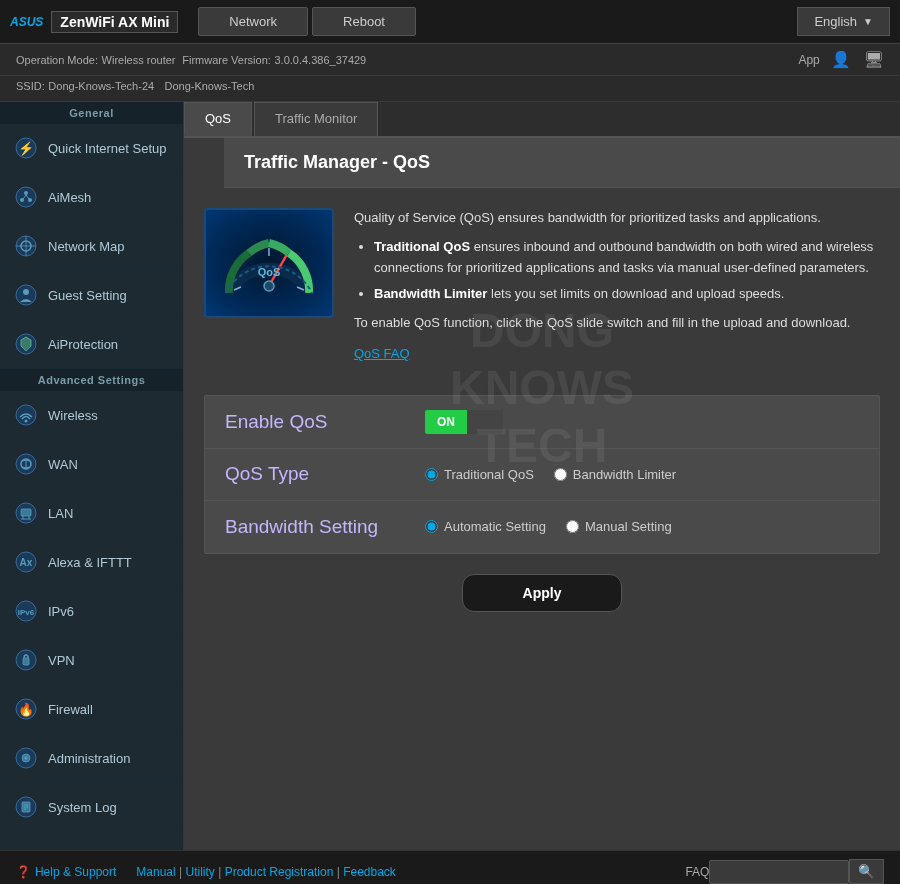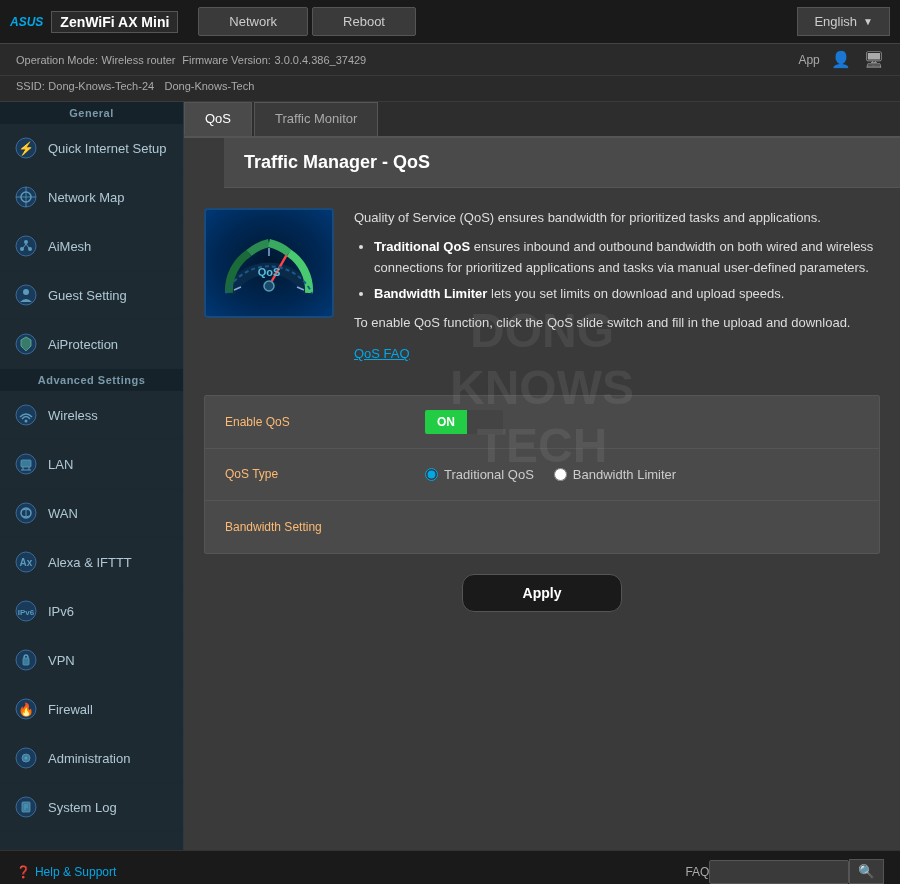--- a/index.html
+++ b/index.html
@@ -88,21 +88,21 @@
     .qos-info-text strong { color: white; }
     .qos-faq { color: #00a8e8; text-decoration: underline; cursor: pointer; margin-top: 10px; display: inline-block; }
 
     
     .settings-table { background: #4a4a4a; border: 1px solid #555; border-radius: 2px; }
     .settings-row {
       display: flex; align-items: center; padding: 14px 20px;
       border-bottom: 1px solid #555; min-height: 52px;
     }
     .settings-row:last-child { border-bottom: none; }
-    .settings-label { width: 200px; color: #fdba74; font-size: 12px; flex-shrink: 0; }
+    .settings-label { width: 200px; color: #c4b5fd; font-size: 19px; flex-shrink: 0; }
     .settings-control { flex: 1; display: flex; align-items: center; gap: 20px; }
 
     
     .toggle { display: flex; align-items: center; }
     .toggle-on {
       background: #22cc44; color: white; font-weight: bold; font-size: 12px;
       padding: 5px 12px; border-radius: 2px 0 0 2px; cursor: pointer;
     }
     .toggle-off {
       background: #444; color: #888; font-size: 12px;
@@ -194,46 +194,46 @@
             <text x="11" y="16" text-anchor="middle" font-size="13" fill="#7ab" font-weight="bold">⚡</text>
           </svg>
       </div>
       <span style="color:#b0c8d4;font-size:13px;">Quick Internet Setup</span>
     </div>
 
     <div class="sidebar-item">
       <div class="sidebar-icon">
         <svg width="22" height="22" viewBox="0 0 22 22">
             <circle cx="11" cy="11" r="10" fill="#1a3a5a" stroke="#3a6a9a" stroke-width="1"></circle>
-            <circle cx="11" cy="11" r="5" fill="none" stroke="#5a9aba" stroke-width="1.5"></circle>
-            <line x1="11" y1="1" x2="11" y2="21" stroke="#5a9aba" stroke-width="0.8"></line>
-            <line x1="1" y1="11" x2="21" y2="11" stroke="#5a9aba" stroke-width="0.8"></line>
-          </svg>
-      </div>
-      <span style="color:#b0c8d4;font-size:13px;">Network Map</span>
-    </div>
-
-    <div class="sidebar-item">
-      <div class="sidebar-icon">
-        <svg width="22" height="22" viewBox="0 0 22 22">
-            <circle cx="11" cy="11" r="10" fill="#1a3a5a" stroke="#3a6a9a" stroke-width="1"></circle>
             <circle cx="11" cy="7" r="2" fill="#5a9aba"></circle>
             <circle cx="7" cy="14" r="2" fill="#5a9aba"></circle>
             <circle cx="15" cy="14" r="2" fill="#5a9aba"></circle>
             <line x1="11" y1="9" x2="8" y2="13" stroke="#5a9aba" stroke-width="1"></line>
             <line x1="11" y1="9" x2="14" y2="13" stroke="#5a9aba" stroke-width="1"></line>
           </svg>
       </div>
       <span style="color:#b0c8d4;font-size:13px;">AiMesh</span>
     </div>
 
     <div class="sidebar-item">
       <div class="sidebar-icon">
         <svg width="22" height="22" viewBox="0 0 22 22">
             <circle cx="11" cy="11" r="10" fill="#1a3a5a" stroke="#3a6a9a" stroke-width="1"></circle>
+            <circle cx="11" cy="11" r="5" fill="none" stroke="#5a9aba" stroke-width="1.5"></circle>
+            <line x1="11" y1="1" x2="11" y2="21" stroke="#5a9aba" stroke-width="0.8"></line>
+            <line x1="1" y1="11" x2="21" y2="11" stroke="#5a9aba" stroke-width="0.8"></line>
+          </svg>
+      </div>
+      <span style="color:#b0c8d4;font-size:13px;">Network Map</span>
+    </div>
+
+    <div class="sidebar-item">
+      <div class="sidebar-icon">
+        <svg width="22" height="22" viewBox="0 0 22 22">
+            <circle cx="11" cy="11" r="10" fill="#1a3a5a" stroke="#3a6a9a" stroke-width="1"></circle>
             <circle cx="11" cy="8" r="3" fill="#5a9aba"></circle>
             <path d="M5 18 Q11 12 17 18" fill="#5a9aba"></path>
           </svg>
       </div>
       <span style="color:#b0c8d4;font-size:13px;">Guest Setting</span>
     </div>
 
     <div class="sidebar-item">
       <div class="sidebar-icon">
         <svg width="22" height="22" viewBox="0 0 22 22">
@@ -250,46 +250,46 @@
     <div class="sidebar-item">
       <div class="sidebar-icon">
         <svg width="22" height="22" viewBox="0 0 22 22">
             <circle cx="11" cy="11" r="10" fill="#1a3a5a" stroke="#3a6a9a" stroke-width="1"></circle>
             <path d="M5 13 Q11 7 17 13" fill="none" stroke="#5a9aba" stroke-width="1.5"></path>
             <path d="M7 15 Q11 10 15 15" fill="none" stroke="#5a9aba" stroke-width="1.5"></path>
             <circle cx="11" cy="17" r="1.5" fill="#5a9aba"></circle>
           </svg>
       </div>
       <span style="color:#b0c8d4;font-size:13px;">Wireless</span>
+    </div>
+
+    <div class="sidebar-item">
+      <div class="sidebar-icon">
+        <svg width="22" height="22" viewBox="0 0 22 22">
+            <circle cx="11" cy="11" r="10" fill="#1a3a5a" stroke="#3a6a9a" stroke-width="1"></circle>
+            <circle cx="11" cy="11" r="5" fill="none" stroke="#5a9aba" stroke-width="1.5"></circle>
+            <line x1="11" y1="6" x2="11" y2="16" stroke="#5a9aba" stroke-width="1"></line>
+            <path d="M8 8 Q11 6 14 8" fill="none" stroke="#5a9aba" stroke-width="1"></path>
+            <path d="M8 14 Q11 16 14 14" fill="none" stroke="#5a9aba" stroke-width="1"></path>
+          </svg>
+      </div>
+      <span style="color:#b0c8d4;font-size:13px;">WAN</span>
     </div>
 
     <div class="sidebar-item">
       <div class="sidebar-icon">
         <svg width="22" height="22" viewBox="0 0 22 22">
             <circle cx="11" cy="11" r="10" fill="#1a3a5a" stroke="#3a6a9a" stroke-width="1"></circle>
             <rect x="6" y="7" width="10" height="7" rx="1" fill="#3a7a9a" stroke="#5a9aba" stroke-width="0.8"></rect>
             <line x1="8" y1="14" x2="8" y2="17" stroke="#5a9aba" stroke-width="1"></line>
             <line x1="14" y1="14" x2="14" y2="17" stroke="#5a9aba" stroke-width="1"></line>
             <line x1="6" y1="17" x2="16" y2="17" stroke="#5a9aba" stroke-width="1"></line>
           </svg>
       </div>
       <span style="color:#b0c8d4;font-size:13px;">LAN</span>
-    </div>
-
-    <div class="sidebar-item">
-      <div class="sidebar-icon">
-        <svg width="22" height="22" viewBox="0 0 22 22">
-            <circle cx="11" cy="11" r="10" fill="#1a3a5a" stroke="#3a6a9a" stroke-width="1"></circle>
-            <circle cx="11" cy="11" r="5" fill="none" stroke="#5a9aba" stroke-width="1.5"></circle>
-            <line x1="11" y1="6" x2="11" y2="16" stroke="#5a9aba" stroke-width="1"></line>
-            <path d="M8 8 Q11 6 14 8" fill="none" stroke="#5a9aba" stroke-width="1"></path>
-            <path d="M8 14 Q11 16 14 14" fill="none" stroke="#5a9aba" stroke-width="1"></path>
-          </svg>
-      </div>
-      <span style="color:#b0c8d4;font-size:13px;">WAN</span>
     </div>
 
     <div class="sidebar-item">
       <div class="sidebar-icon">
         <svg width="22" height="22" viewBox="0 0 22 22">
             <circle cx="11" cy="11" r="10" fill="#1a3a5a" stroke="#3a6a9a" stroke-width="1"></circle>
             <text x="11" y="15" text-anchor="middle" font-size="10" fill="#5a9aba" font-weight="bold">Ax</text>
           </svg>
       </div>
       <span style="color:#b0c8d4;font-size:13px;">Alexa &amp; IFTTT</span>
@@ -431,34 +431,55 @@
               <label class="radio-option">
                 <input type="radio" name="qos-type" style="">
                 <span>Bandwidth Limiter</span>
               </label>
             </div>
           </div>
         </div>
 
         <div class="settings-row">
           <div class="settings-label">Bandwidth Setting</div>
+          <div class="settings-control">
+            <div class="radio-group">
+              <label class="radio-option">
+                <input type="radio" name="bandwidth" checked="" style="">
+                <span>Automatic Setting</span>
+              </label>
+              <label class="radio-option">
+                <input type="radio" name="bandwidth" style="">
+                <span>Manual Setting</span>
+              </label>
+            </div>
+          </div>
         </div>
       </div>
 
       <div class="apply-section">
         <button class="apply-btn">Apply</button>
       </div>
 
     </div>
   </div>
 </div>
 
 <div class="footer">
   <span class="help-link">
     <span style="color:#00a8e8;">❓</span>
     <span style="color:#00a8e8;font-size:12px;">Help &amp; Support</span>
   </span>
+  <div class="footer-links">
+    <a>Manual</a>
+    <span> | </span>
+    <a>Utility</a>
+    <span> | </span>
+    <a>Product Registration</a>
+    <span> | </span>
+    <a>Feedback</a>
+  </div>
   <div class="faq-section">
     <span class="faq-label">FAQ</span>
     <input class="faq-search" type="text" placeholder="" style="">
     <button class="search-btn">🔍</button>
   </div>
 </div>
 
 </body></html>

